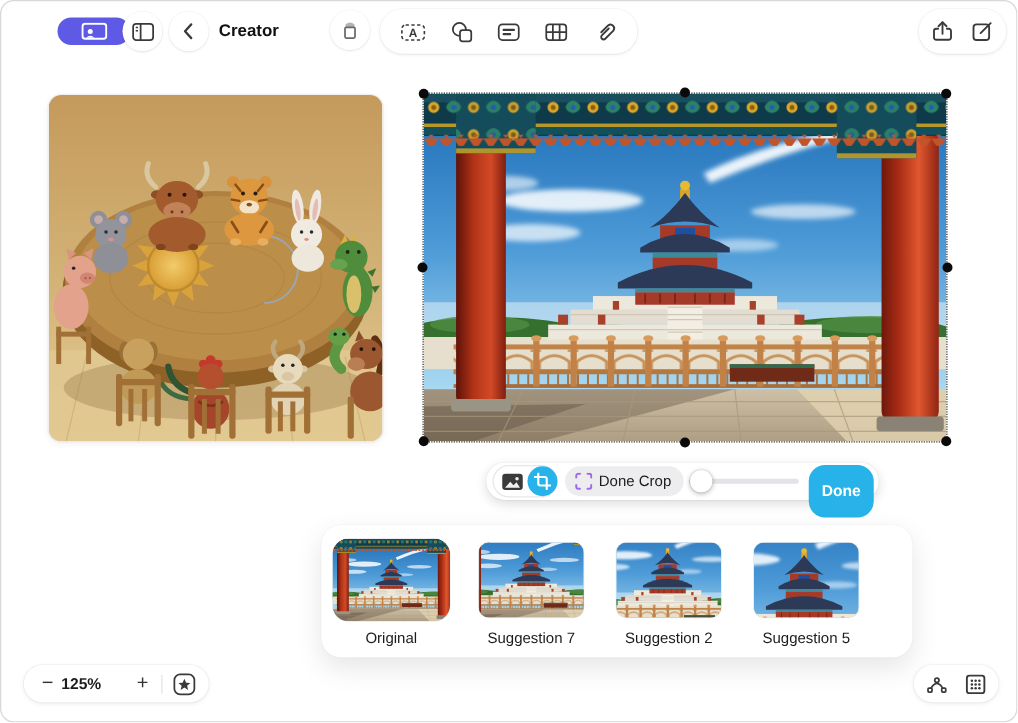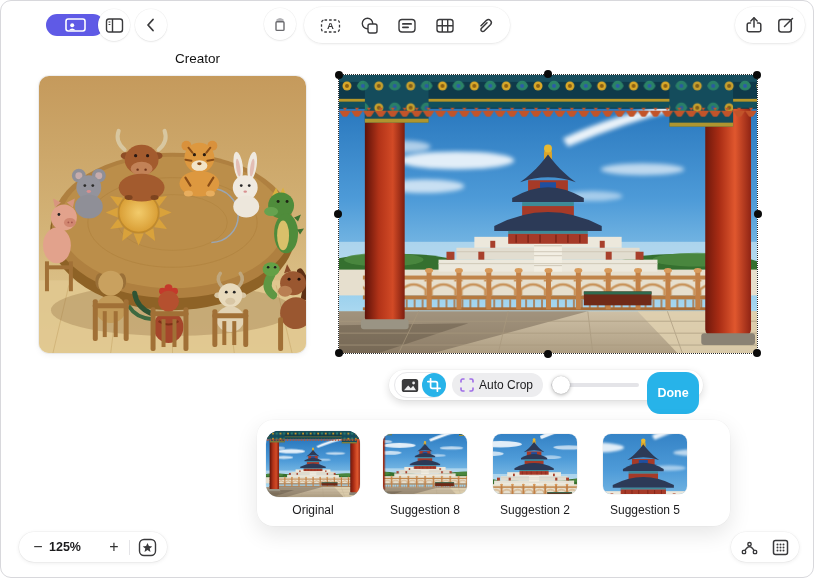--- a/index.html
+++ b/index.html
@@ -5,21 +5,21 @@
   html,body{margin:0;padding:0;background:#fff;}
   .window{position:relative;width:814px;height:578px;background:#fff;border:1px solid #D8D8DC;
     border-radius:11px;overflow:hidden;box-sizing:border-box;
     font-family:"Liberation Sans","DejaVu Sans",sans-serif;color:#1C1C1E;}
   .abs{position:absolute;}
   
   .pill-purple{left:45px;top:13px;width:58px;height:22px;border-radius:11px;background:var(--accent-purple,#5E5CE6);
     display:flex;align-items:center;justify-content:center;border:0;cursor:pointer;}
   .cbtn{width:32px;height:32px;border-radius:50%;background:#fff;border:0;display:flex;align-items:center;justify-content:center;
     box-shadow:0 0 0 0.5px rgba(0,0,0,.05),0 1px 2px rgba(0,0,0,.07);cursor:pointer;}
-  .board-title{left:174px;top:16px;font-size:13.5px;font-weight:400;color:#111;margin-top:34px;}
+  .board-title{left:174px;top:16px;font-size:13.5px;font-weight:700;color:#111;}
   .tools-pill{left:303px;top:6px;width:206px;height:36px;border-radius:18px;background:#fff;
     box-shadow:0 0 0 0.5px rgba(0,0,0,.05),0 1px 3px rgba(0,0,0,.08);display:flex;align-items:center;justify-content:space-evenly;}
   .right-pill{left:734px;top:6px;width:70px;height:36px;border-radius:18px;background:#fff;
     box-shadow:0 0 0 0.5px rgba(0,0,0,.05),0 1px 3px rgba(0,0,0,.08);display:flex;align-items:center;justify-content:space-evenly;}
   .ibtn{border:0;background:transparent;padding:2px;display:flex;align-items:center;justify-content:center;cursor:pointer;}
   
   .zodiac{left:38px;top:75px;width:267px;height:277px;border-radius:10px;overflow:hidden;
     box-shadow:0 0 0 1px rgba(0,0,0,.05),0 2px 6px rgba(0,0,0,.06);cursor:pointer;}
   .zodiac svg{display:block;width:100%;height:100%;}
   .temple{left:337px;top:73px;width:420px;height:280px;border:1px dotted #2B2B2B;box-sizing:border-box;cursor:pointer;}
@@ -584,21 +584,21 @@
     </div>
     <button class="abs autocrop">
       <span style="display:flex">
         <svg width="14" height="14" viewBox="0 0 14 14" fill="none" style="stroke:var(--autocrop-icon,#9E6BE8)" stroke-width="1.6" stroke-linecap="round">
           <path d="M1,4 V2.6 A1.6,1.6 0 0 1 2.6,1 H4"></path>
           <path d="M10,1 H11.4 A1.6,1.6 0 0 1 13,2.6 V4"></path>
           <path d="M13,10 V11.4 A1.6,1.6 0 0 1 11.4,13 H10"></path>
           <path d="M4,13 H2.6 A1.6,1.6 0 0 1 1,11.4 V10"></path>
         </svg>
       </span>
-      <span>Auto Crop</span>
+      <span>Done Crop</span>
     </button>
     <div class="abs slider">
       <div class="track"></div>
       <div class="knob"></div>
     </div>
     <button class="abs done">Done</button>
   </div>
 
   <div class="abs panel">
     <div class="sitem it-orig">
@@ -608,21 +608,21 @@
           </svg>
       </div>
       <div class="slabel">Original</div>
     </div>
     <div class="sitem it-s1">
       <div class="thumb">
         <svg viewBox="55 45 310 215" preserveAspectRatio="xMidYMid slice">
             <use href="#temple-scene"></use>
           </svg>
       </div>
-      <div class="slabel">Suggestion 8</div>
+      <div class="slabel">Suggestion 7</div>
     </div>
     <div class="sitem it-s2">
       <div class="thumb">
         <svg viewBox="95 58 235 165" preserveAspectRatio="xMidYMid slice">
             <use href="#temple-scene"></use>
           </svg>
       </div>
       <div class="slabel">Suggestion 2</div>
     </div>
     <div class="sitem it-s3">

